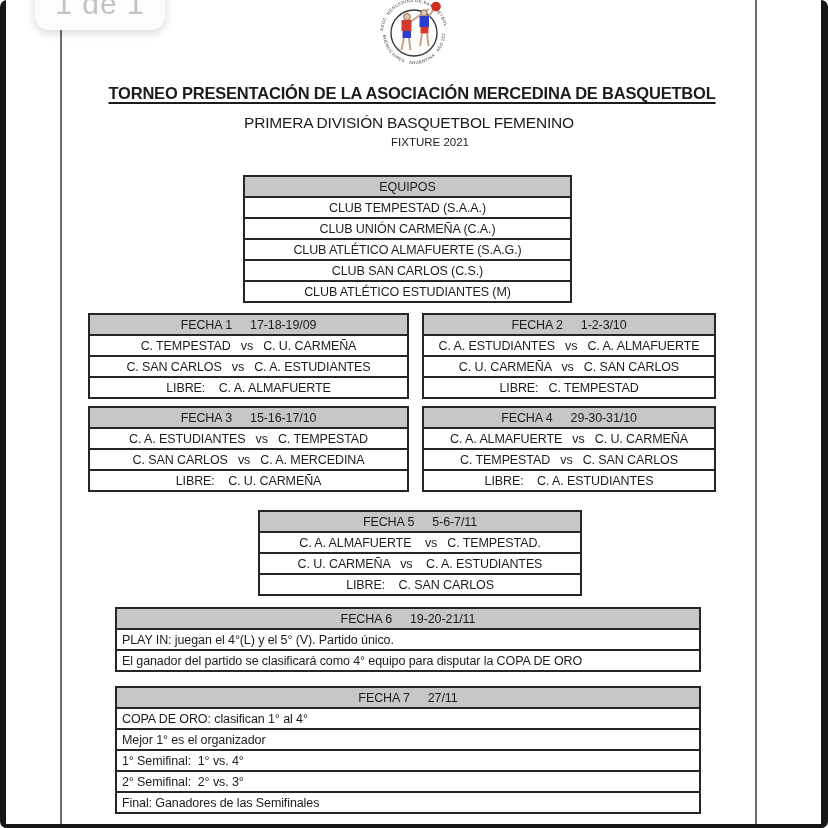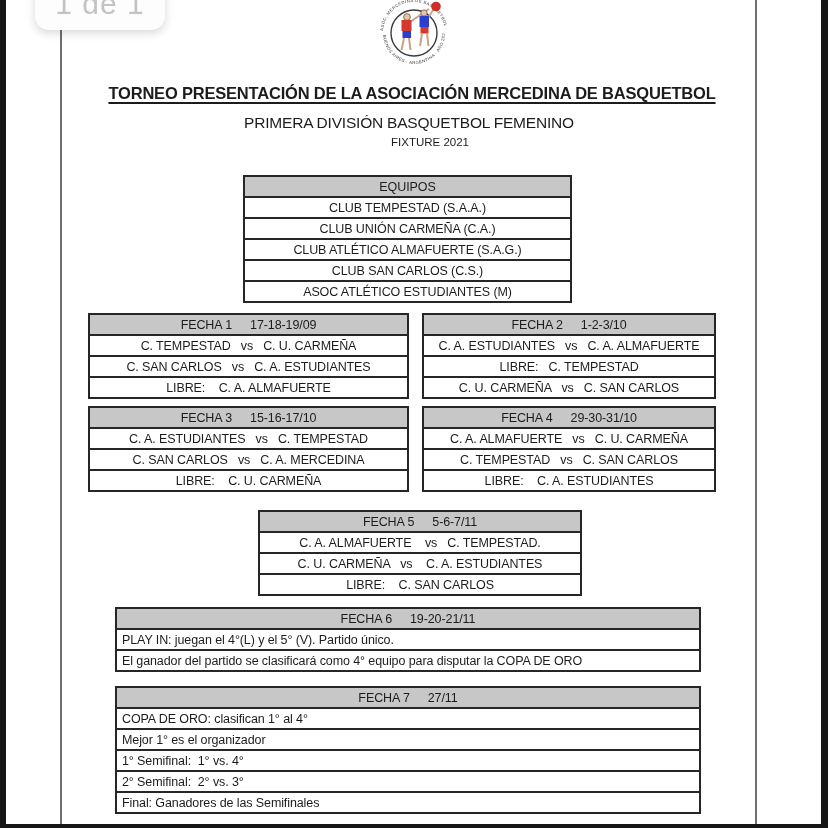--- a/index.html
+++ b/index.html
@@ -1,17 +1,17 @@
 <!DOCTYPE html>
 <html><head>
 <meta charset="utf-8">
 <style>
   html,body{margin:0;padding:0;}
   .screen{position:relative;width:828px;height:828px;background:#ffffff;overflow:hidden;
-          font-family:"Liberation Sans", sans-serif;color:#1c1c1c;}
+          font-family:"Liberation Sans", sans-serif;color:#1c1c1c;border-radius:7px;}
   
   .bar{position:absolute;background:#161616;z-index:6;}
   .bar-left{left:0;top:0;width:6px;height:828px;}
   .bar-right{left:821px;top:0;width:7px;height:828px;}
   .bar-bottom{left:0;top:824px;width:828px;height:4px;}
   
   .page-line{position:absolute;width:2px;top:0;height:828px;background:#6e6e6e;z-index:1;}
   .page-line.left{left:60px;}
   .page-line.right{left:755px;}
   
@@ -86,33 +86,33 @@
     <div class="edition">FIXTURE 2021</div>
   </div>
 
   <div id="tables-root">
       <div class="ftable" style="left: 243px; top: 175px; width: 325px;">
         <div class="frow header"><span>EQUIPOS</span></div>
         <div class="frow body">CLUB TEMPESTAD (S.A.A.)</div>
         <div class="frow body">CLUB UNIÓN CARMEÑA (C.A.)</div>
         <div class="frow body">CLUB ATLÉTICO ALMAFUERTE (S.A.G.)</div>
         <div class="frow body">CLUB SAN CARLOS (C.S.)</div>
-        <div class="frow body">ASOC ATLÉTICO ESTUDIANTES (M)</div>
+        <div class="frow body">CLUB ATLÉTICO ESTUDIANTES (M)</div>
       </div>
       <div class="ftable" style="left: 88px; top: 313px; width: 317px;">
         <div class="frow header hdr2"><span>FECHA 1</span><span>17-18-19/09</span></div>
         <div class="frow body">C. TEMPESTAD   vs   C. U. CARMEÑA</div>
         <div class="frow body">C. SAN CARLOS   vs   C. A. ESTUDIANTES</div>
         <div class="frow body">LIBRE:    C. A. ALMAFUERTE</div>
       </div>
       <div class="ftable" style="left: 422px; top: 313px; width: 290px;">
         <div class="frow header hdr2"><span>FECHA 2</span><span>1-2-3/10</span></div>
         <div class="frow body">C. A. ESTUDIANTES   vs   C. A. ALMAFUERTE</div>
+        <div class="frow body">C. U. CARMEÑA   vs   C. SAN CARLOS</div>
         <div class="frow body">LIBRE:   C. TEMPESTAD</div>
-        <div class="frow body">C. U. CARMEÑA   vs   C. SAN CARLOS</div>
       </div>
       <div class="ftable" style="left: 88px; top: 406px; width: 317px;">
         <div class="frow header hdr2"><span>FECHA 3</span><span>15-16-17/10</span></div>
         <div class="frow body">C. A. ESTUDIANTES   vs   C. TEMPESTAD</div>
         <div class="frow body">C. SAN CARLOS   vs   C. A. MERCEDINA</div>
         <div class="frow body">LIBRE:    C. U. CARMEÑA</div>
       </div>
       <div class="ftable" style="left: 422px; top: 406px; width: 290px;">
         <div class="frow header hdr2"><span>FECHA 4</span><span>29-30-31/10</span></div>
         <div class="frow body">C. A. ALMAFUERTE   vs   C. U. CARMEÑA</div>

